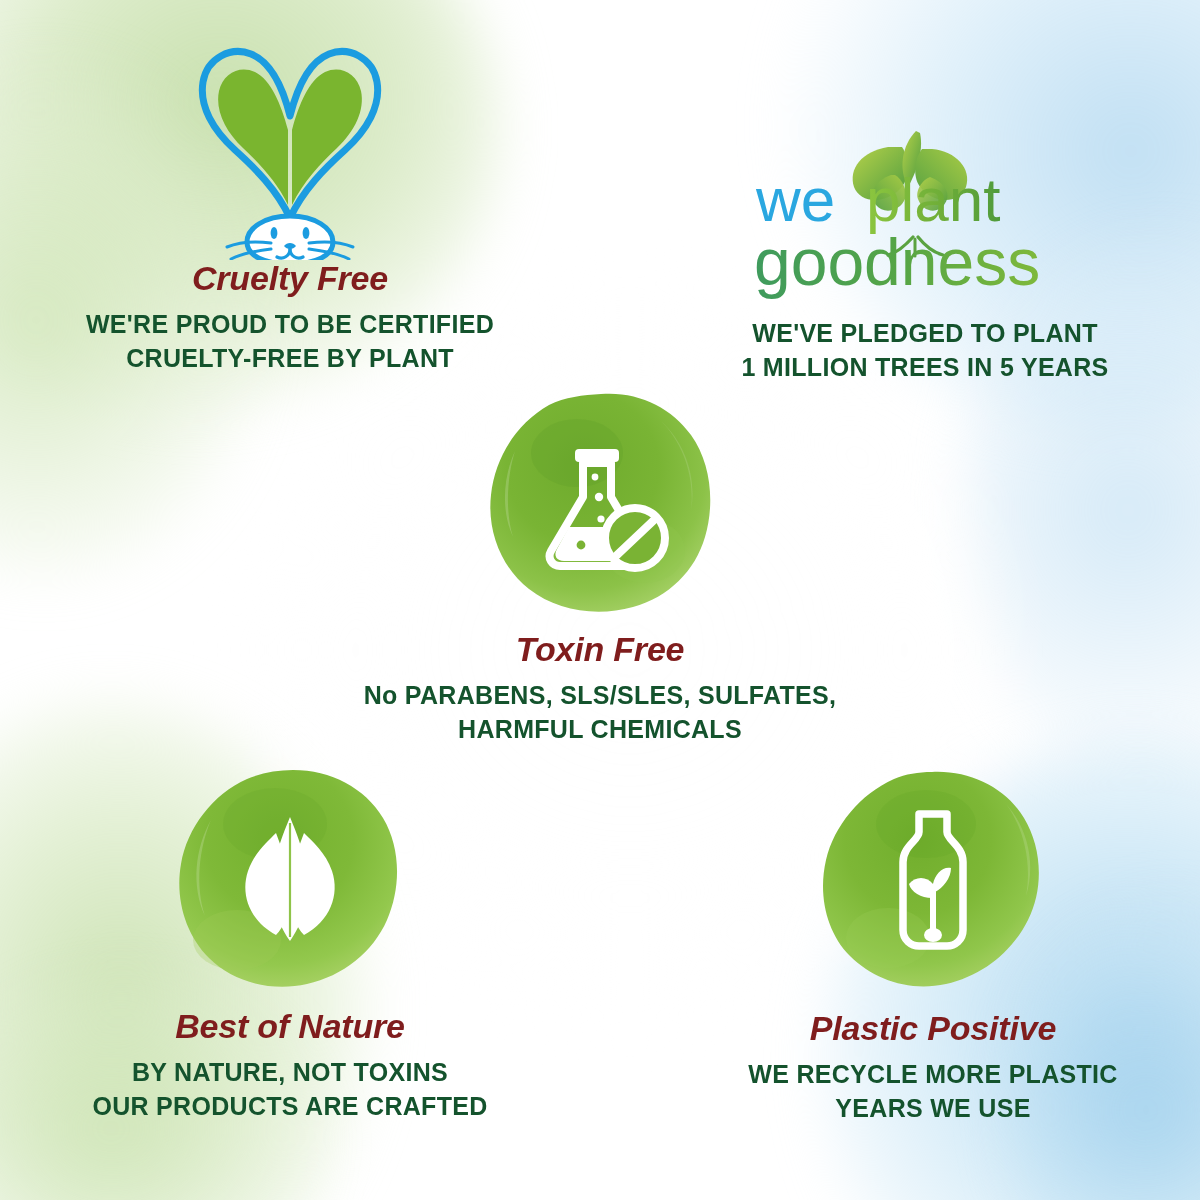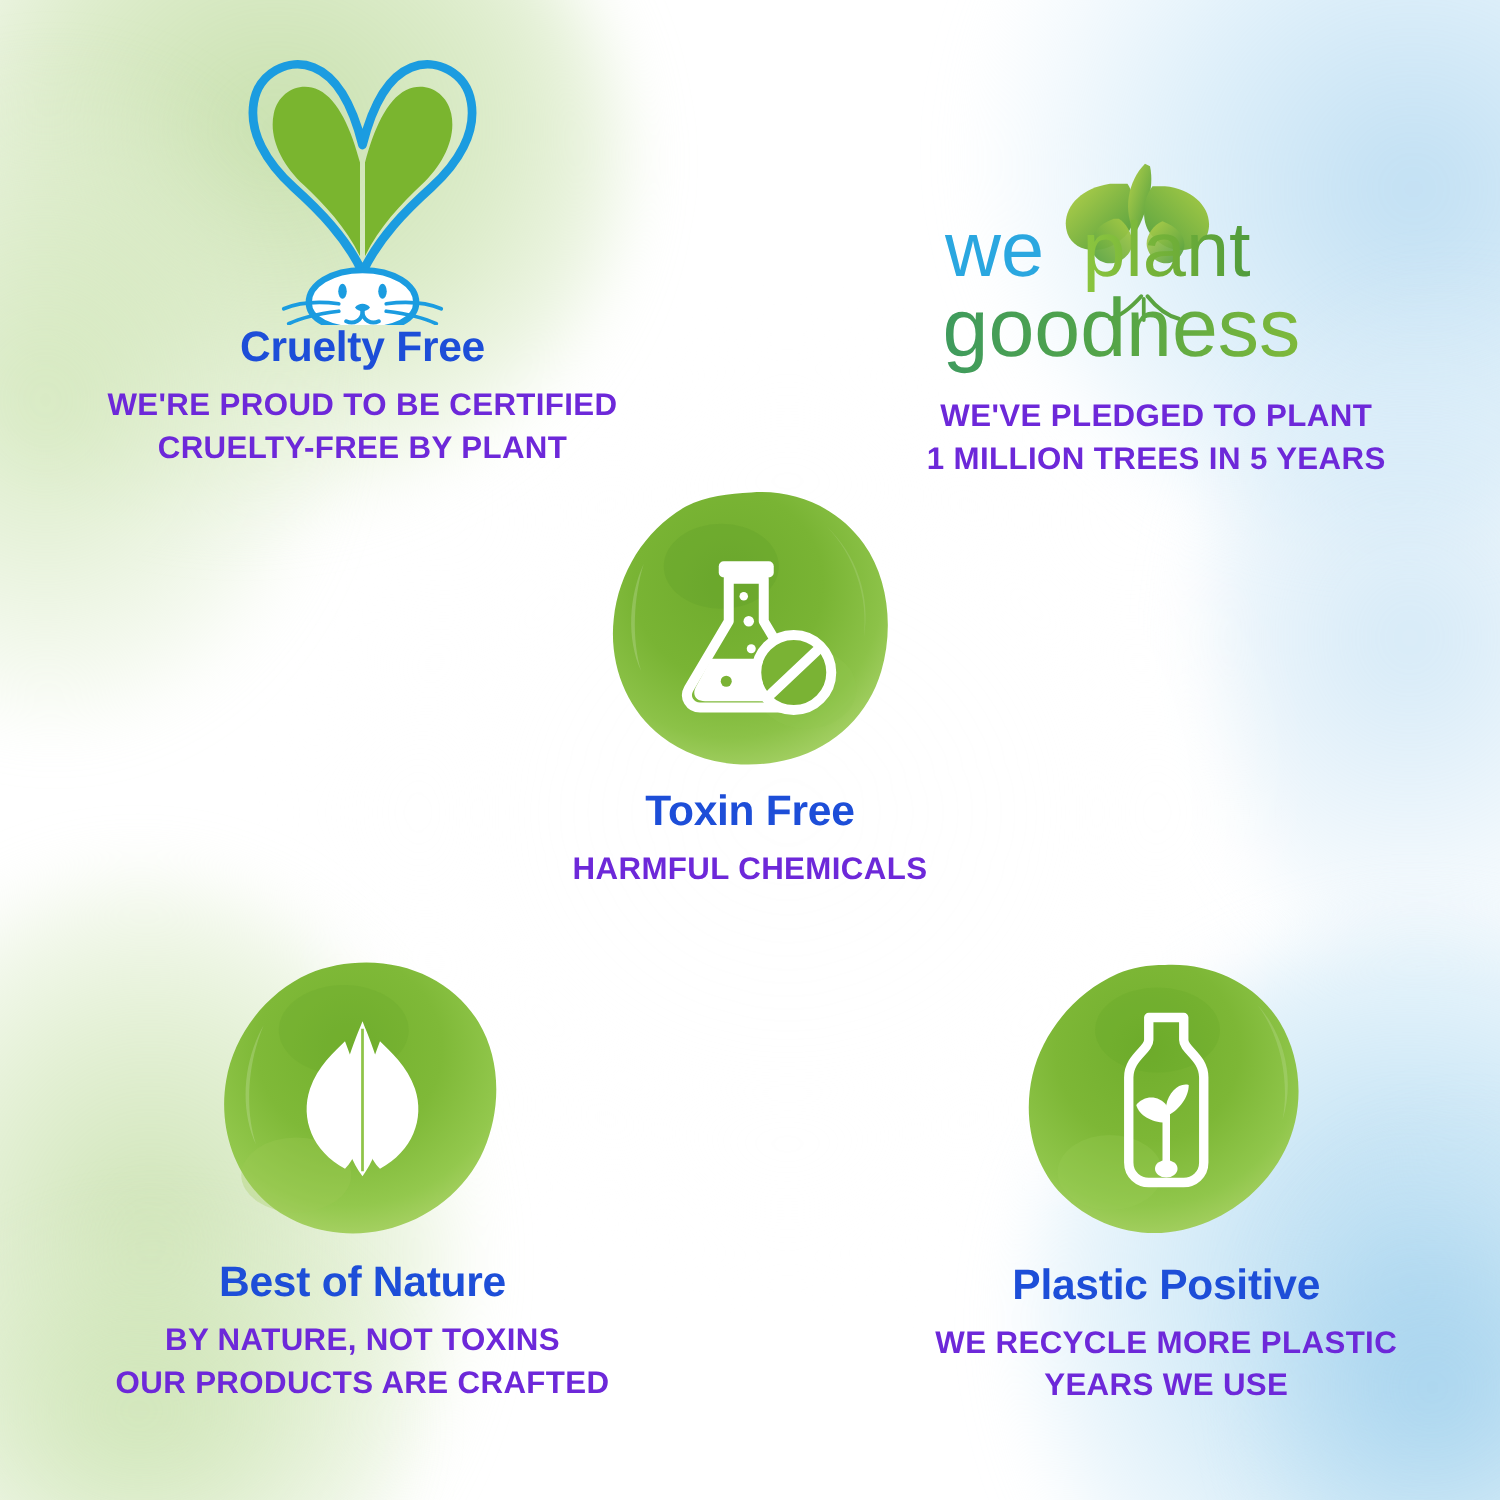--- a/index.html
+++ b/index.html
@@ -109,30 +109,31 @@
   #content {
     position: absolute;
     inset: 0;
     z-index: 2;
   }
   .panel {
     position: absolute;
     text-align: center;
   }
   .badge-title {
-    color: #1d4ed8;
+    color: #7f1d1d;
     font-size: 34px;
     font-weight: bold;
     letter-spacing: -0.2px;
     line-height: 1.1;
     margin: 0 0 10px 0;
     white-space: nowrap;
+    font-style: italic;
   }
   .badge-desc {
-    color: #6d28d9;
+    color: #14532d;
     font-size: 25px;
     font-weight: bold;
     letter-spacing: 0.3px;
     line-height: 1.36;
     margin: 0;
   }
   .badge-desc .line { display: block; white-space: nowrap; }
 
   
   #panel-cruelty   { left: 25px;  top: 30px;  width: 530px; }
@@ -319,20 +320,21 @@
           <circle cx="76" cy="92" r="3.6" fill="#ffffff"></circle>
           <circle cx="56" cy="118" r="4.4" fill="#7ab334"></circle>
 
           <circle cx="110" cy="111" r="30" fill="#7ab334" stroke="#ffffff" stroke-width="8"></circle>
           <line x1="92" y1="128" x2="128" y2="94" stroke="#ffffff" stroke-width="8" stroke-linecap="round"></line>
         </svg>
       </div>
     </div>
     <h2 class="badge-title" style="margin-top:18px;">Toxin Free</h2>
     <p class="badge-desc">
+      <span class="line">No PARABENS, SLS/SLES, SULFATES,</span>
       <span class="line">HARMFUL CHEMICALS</span>
     </p>
   </div>
 
   <div class="panel" id="panel-nature">
     <div class="circle-badge">
       <svg class="blob" viewBox="0 0 230 222">
         <defs>
           <radialGradient id="wcB" cx="46%" cy="32%" r="74%">
             <stop offset="0%" stop-color="#74b12e"></stop>

